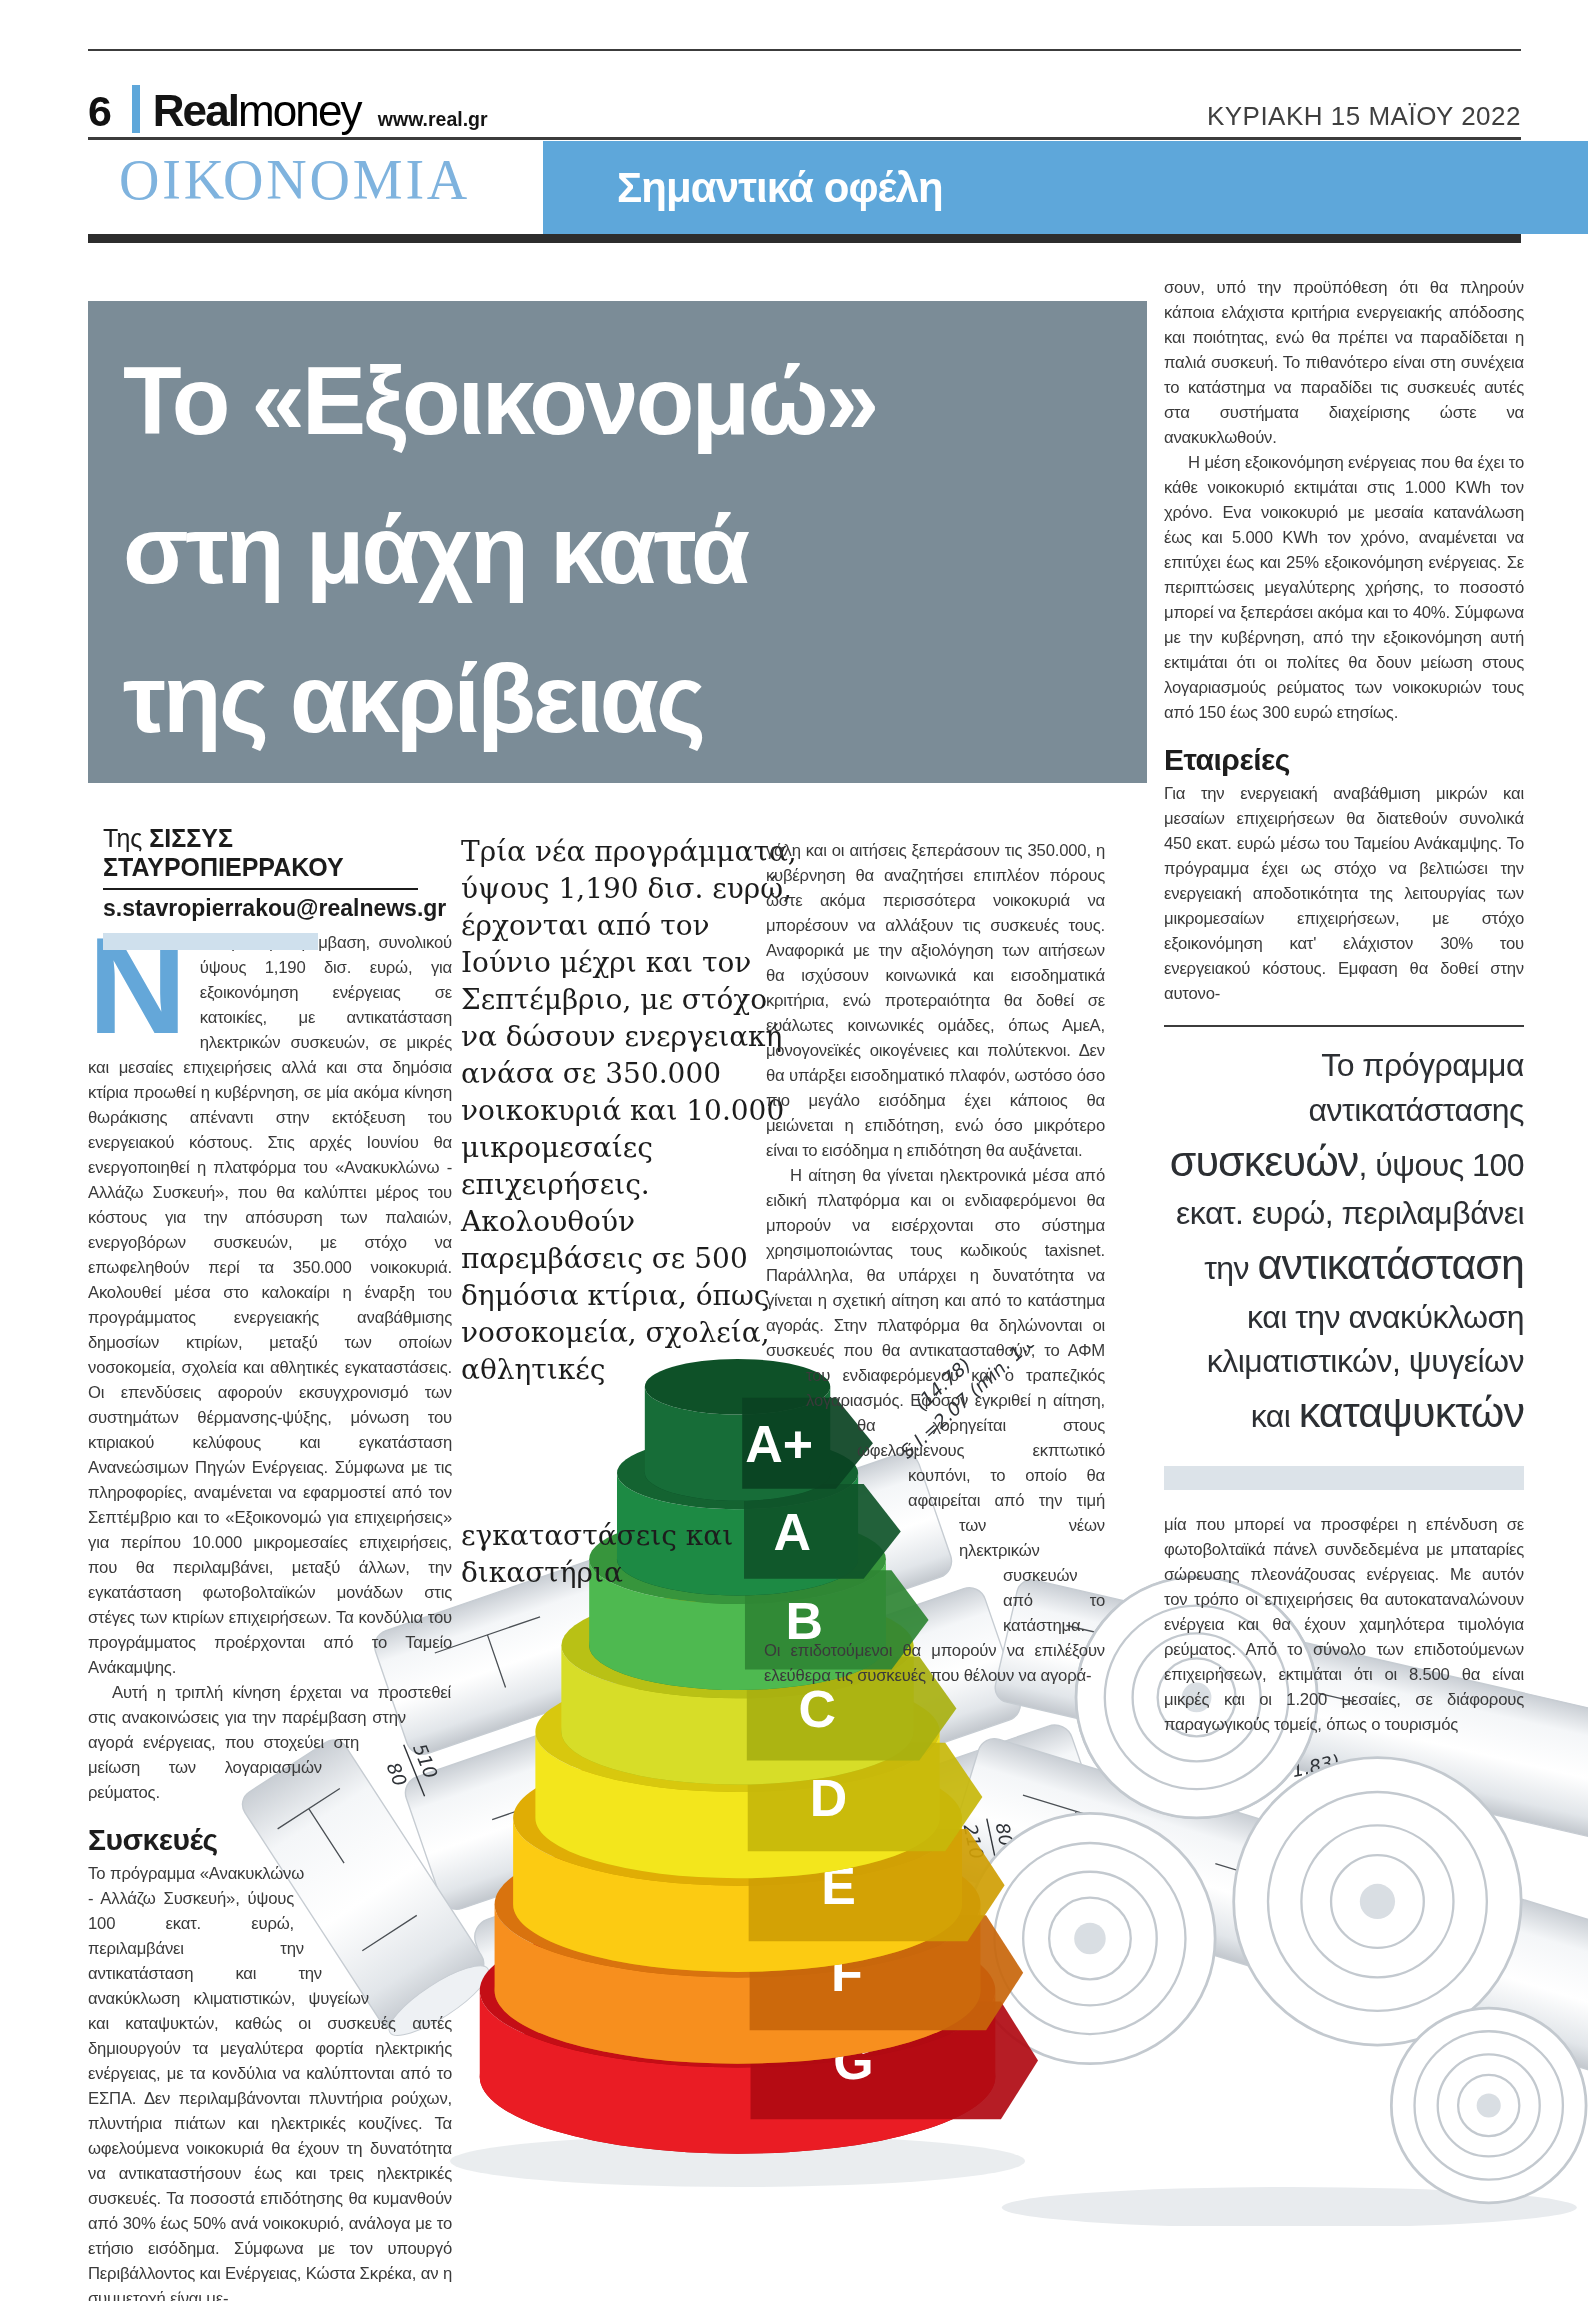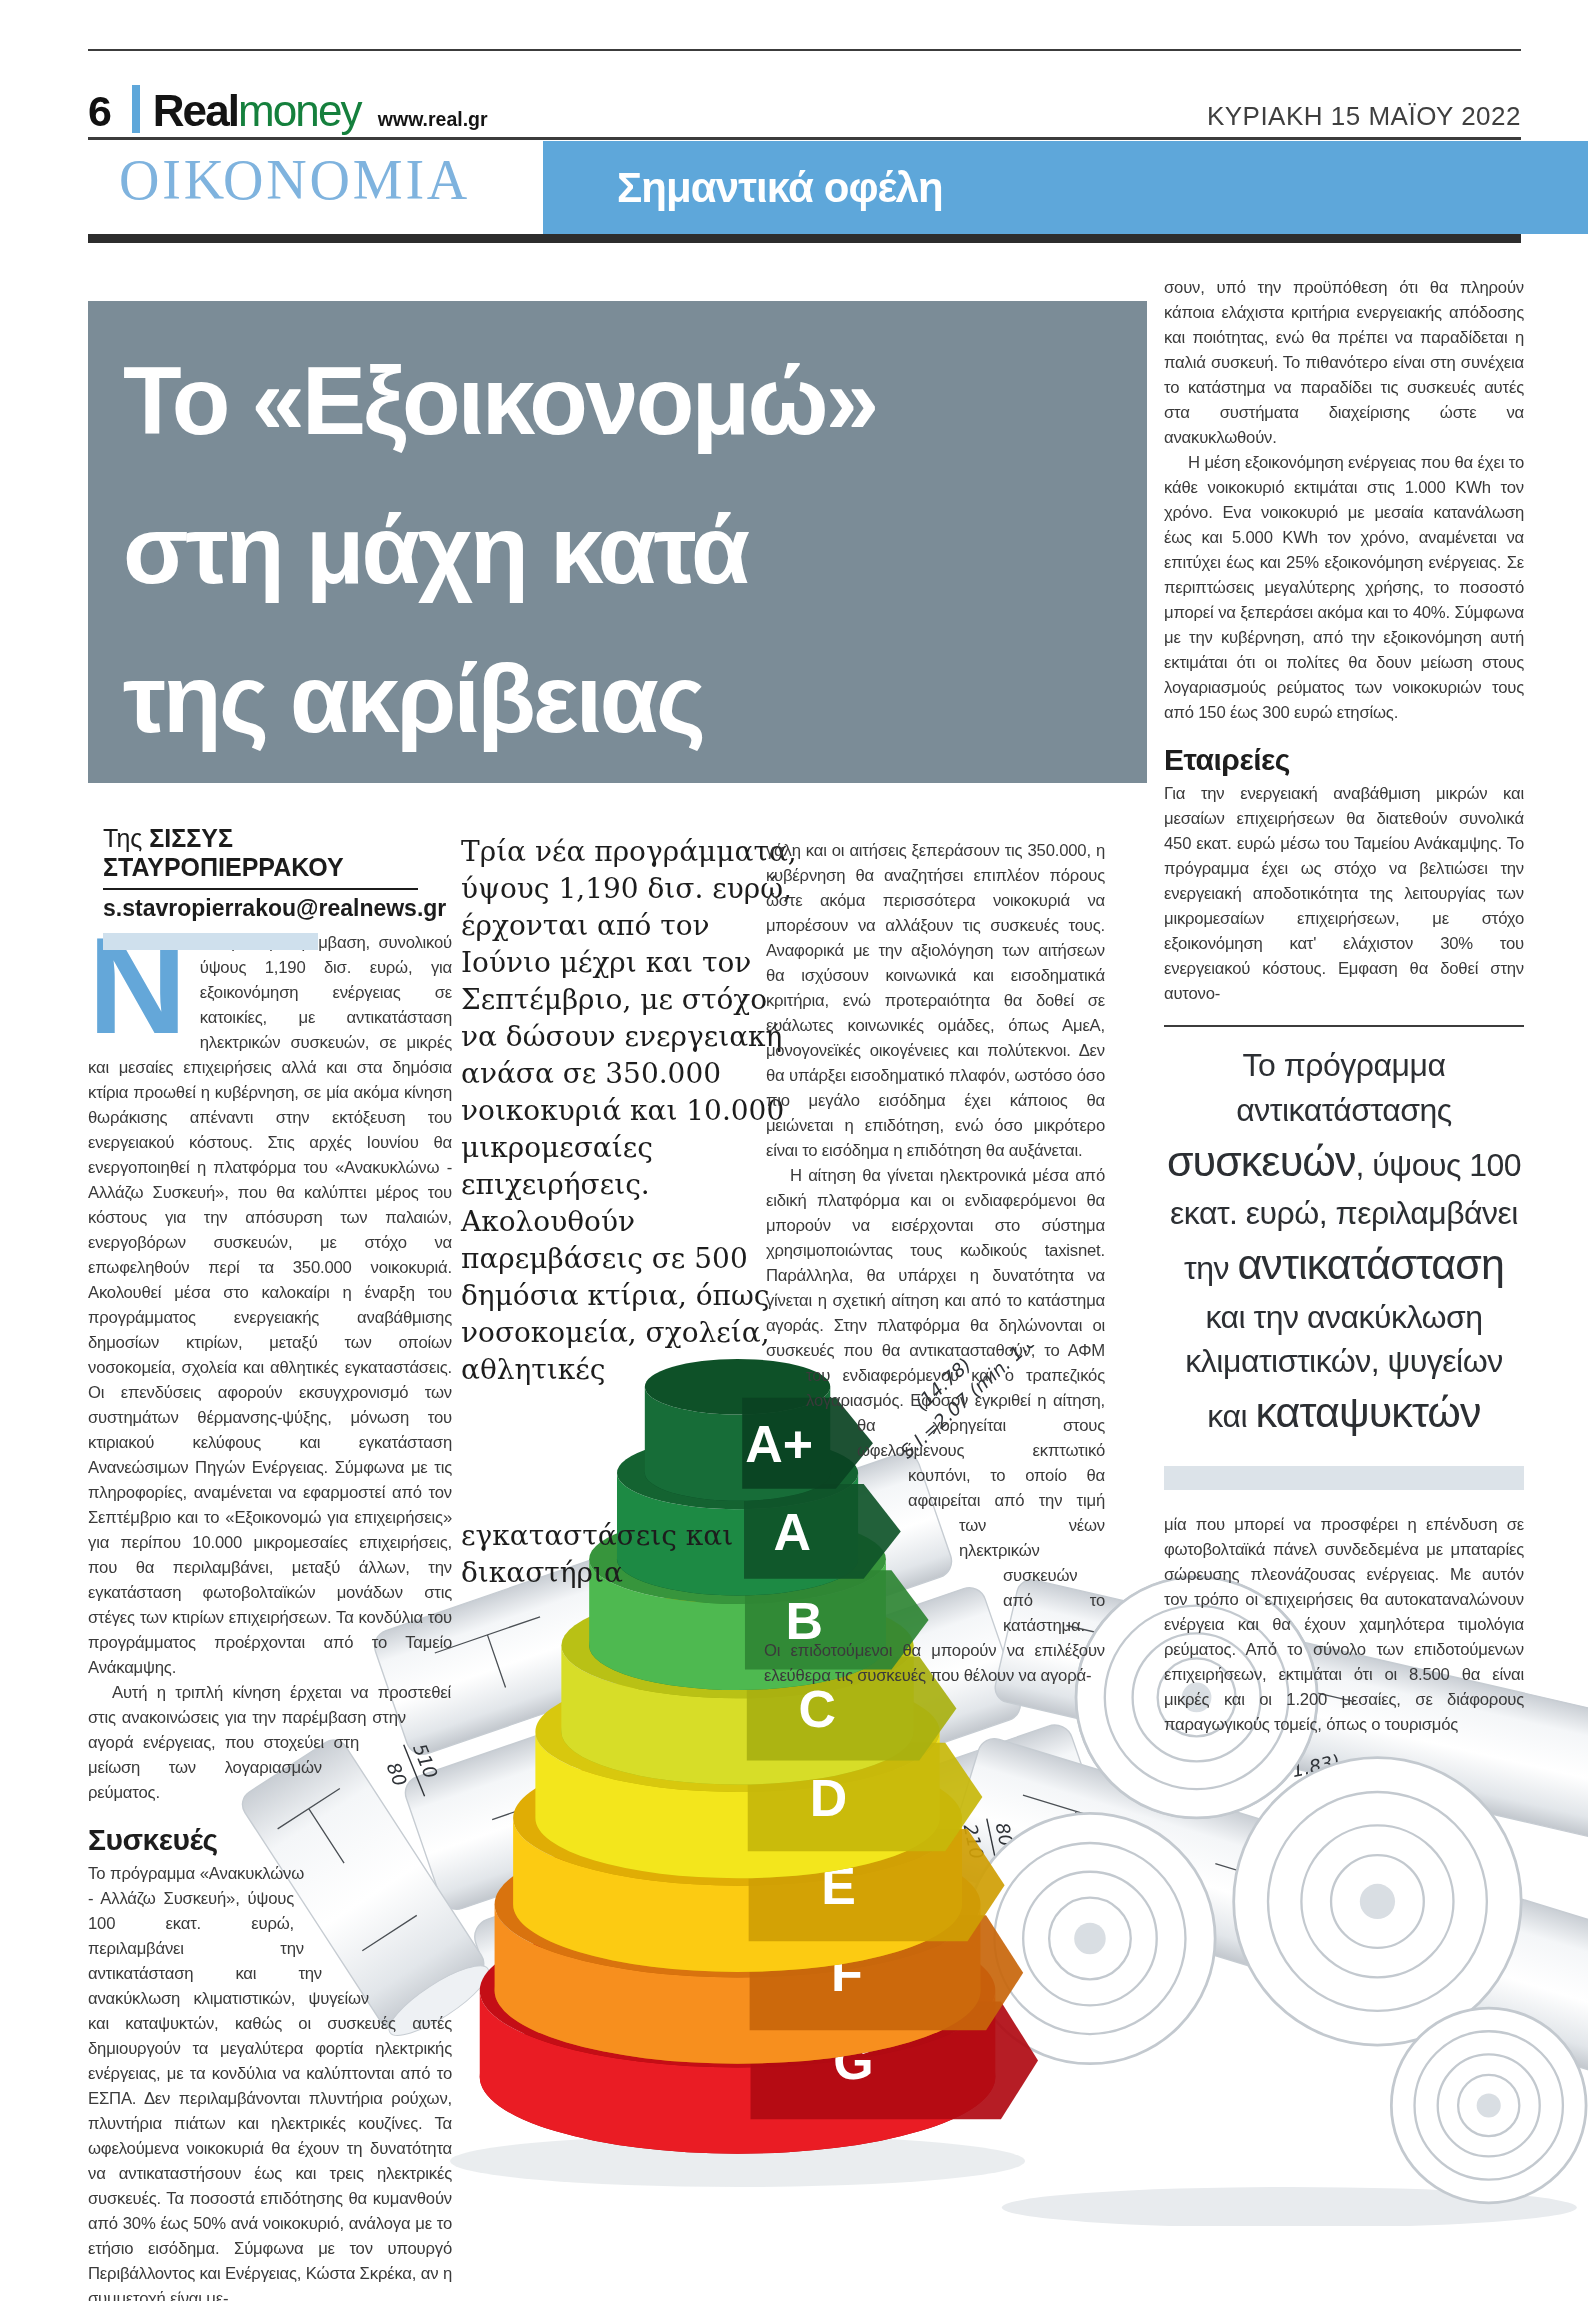--- a/index.html
+++ b/index.html
@@ -8,21 +8,21 @@
        font-family:"Liberation Sans",sans-serif;color:#3a3a3a;}
   .abs{position:absolute;}
 
   
   .top-rule{left:88px;top:49px;width:1433px;height:1.9px;background:#3c3c3c;}
   .hdr{left:88px;top:65px;width:1433px;height:72px;display:flex;align-items:flex-end;z-index:3;}
   .pg-num{font-size:43px;font-weight:800;color:#111;line-height:1;padding-bottom:3.7px;}
   .brand-sep{width:7.4px;height:48px;background:var(--accent-blue);margin:0 13px 3.7px 20.4px;}
   .brand{line-height:1;padding-bottom:3.7px;white-space:nowrap;}
   .brand .b1{font-size:44px;font-weight:800;color:#141414;letter-spacing:-1.9px;text-align:right;}
-  .brand .b2{font-size:44px;font-weight:400;color:#15803d;letter-spacing:-1.9px;}
+  .brand .b2{font-size:44px;font-weight:400;color:#000000;letter-spacing:-1.9px;}
   .brand .burl{font-size:19.5px;font-weight:700;color:#141414;margin-left:13px;}
   .hdr .date{margin-left:auto;font-size:26px;font-weight:300;color:#3f3f3f;letter-spacing:0.5px;padding-bottom:5px;}
   .header-rule{left:88px;top:137px;width:1433px;height:2.8px;background:#3c3c3c;}
 
   
   .section-name{left:119px;top:148px;font-family:"Liberation Serif",serif;font-size:56px;
                 color:var(--oikonomia-blue);letter-spacing:2.8px;z-index:3;}
   .kicker-bar{left:543px;top:141px;width:1124px;height:93px;background:var(--accent-blue);
               display:flex;align-items:center;padding-left:74px;z-index:2;}
   .kicker-bar span{color:#ffffff;font-size:42px;font-weight:700;letter-spacing:-0.9px;}
@@ -64,21 +64,21 @@
   
   .wr{float:right;clear:right;height:25px;}
   .wr1{width:0.9px;}.wr50{width:46px;}.wr100{width:93px;}.wr140{width:130px;}.wr170{width:158px;}
   .wrA{width:148px;}.wrB{width:158px;}.wrC{width:158px;}.wrD{width:148px;}.wrE{width:130px;}.wrF{width:83px;}
   .pyrspacer div{float:left;clear:left;}
   .s0{width:1.9px;height:544px;}.s1{width:42px;height:50px;}.s2{width:93px;height:50px;}
   .s3{width:144px;height:50px;}.s4{width:195px;height:50px;}.s5{width:239px;height:56px;}
 
   
   .quote-rule{width:100%;height:1.9px;background:#3c3c3c;margin:18.6px 0 16.7px 0;}
-  .pull-quote{font-weight:300;color:#2c2f33;font-size:32px;line-height:1.38;letter-spacing:-0.5px;text-align:center;}
+  .pull-quote{font-weight:300;color:#2c2f33;font-size:32px;line-height:1.38;letter-spacing:-0.5px;text-align:right;}
   .pull-quote .q-big{font-size:43px;letter-spacing:-0.9px;}
   .quote-bar{width:100%;height:24px;background:var(--quote-bar);margin:24px 0 22px 0;}
 
   
   .illustration{left:130px;top:1345px;width:1459px;height:881px;z-index:0;}
   .anno{font-family:"DejaVu Sans",sans-serif;font-style:italic;font-size:20px;fill:#2f3338;}
   .band-letter{font-family:"Liberation Sans",sans-serif;font-weight:700;font-size:56px;fill:#ffffff;text-anchor:middle;}
   .dimline{stroke:#2f3338;stroke-width:1.5;}
   .sketch{stroke:#4a4f54;stroke-width:1.4;fill:none;}
   .rollrect{fill:url(#rollG);stroke:#c6ccd2;stroke-width:1.5;}

